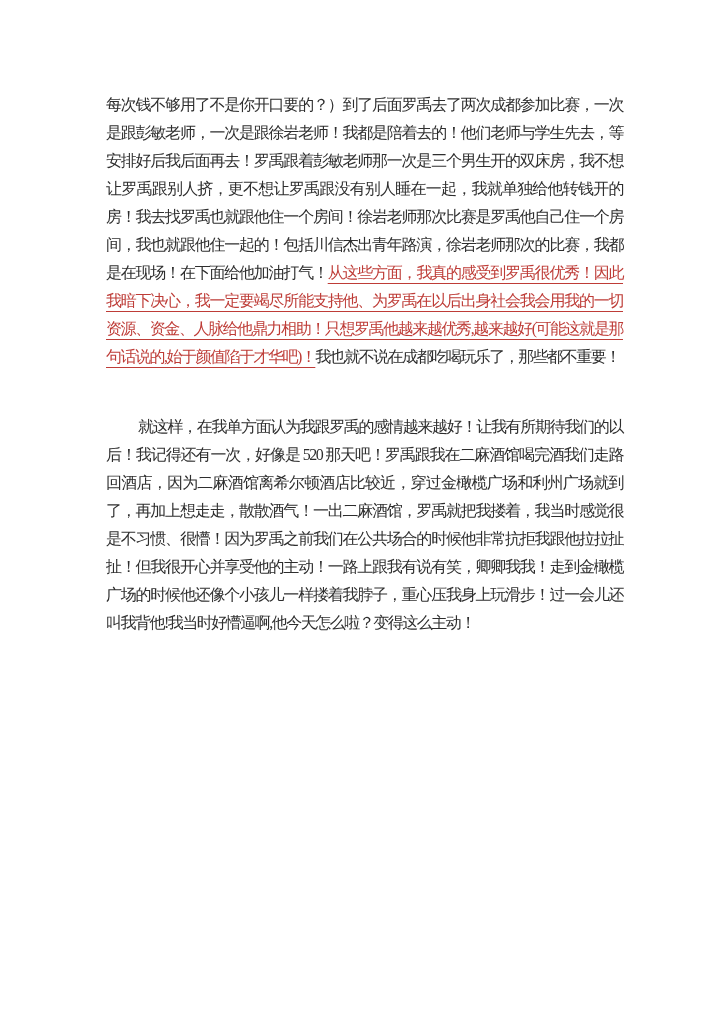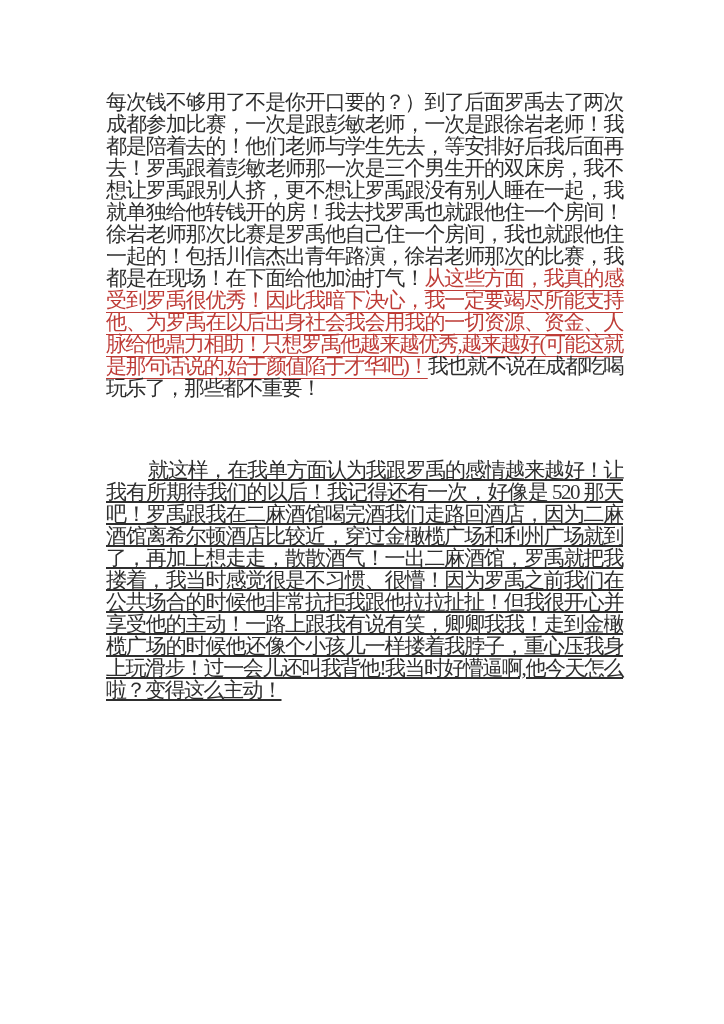--- a/index.html
+++ b/index.html
@@ -19,28 +19,28 @@
     background: var(--bg);
     margin: 0 auto;
     overflow: hidden;
   }
   .doc-content {
     position: absolute;
     left: 106px;
     top: 91px;
     width: 517px;
     color: var(--ink);
-    font-size: 21px;
+    font-size: 16px;
     letter-spacing: -1.5px;
-    line-height: 22px;
+    line-height: 28px;
     text-align: justify;
   }
   p.para { margin: 0; }
   p.para.indented { text-indent: 2em; }
-  p.para + p.para { margin-top: 60px; text-decoration: underline; }
+  p.para + p.para { margin-top: 42px; }
   .run-normal { color: var(--ink); }
   .run-red-underline {
     color: var(--red);
     text-decoration: underline;
     text-decoration-color: var(--red);
     text-decoration-thickness: 1px;
     text-underline-offset: 5px;
   }
 </style>
 </head>

